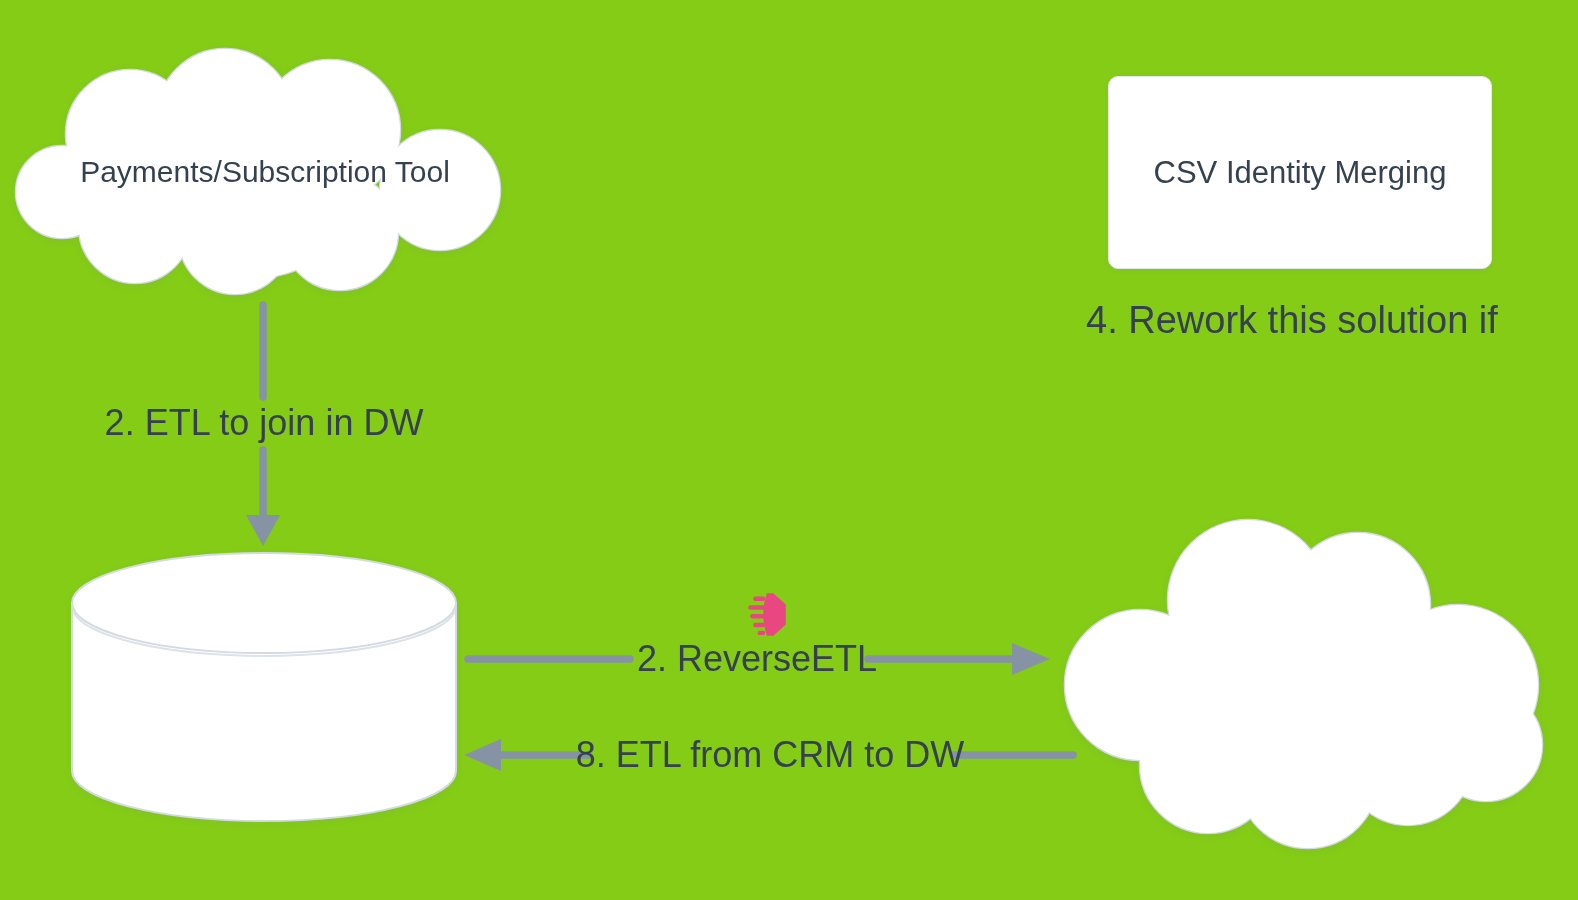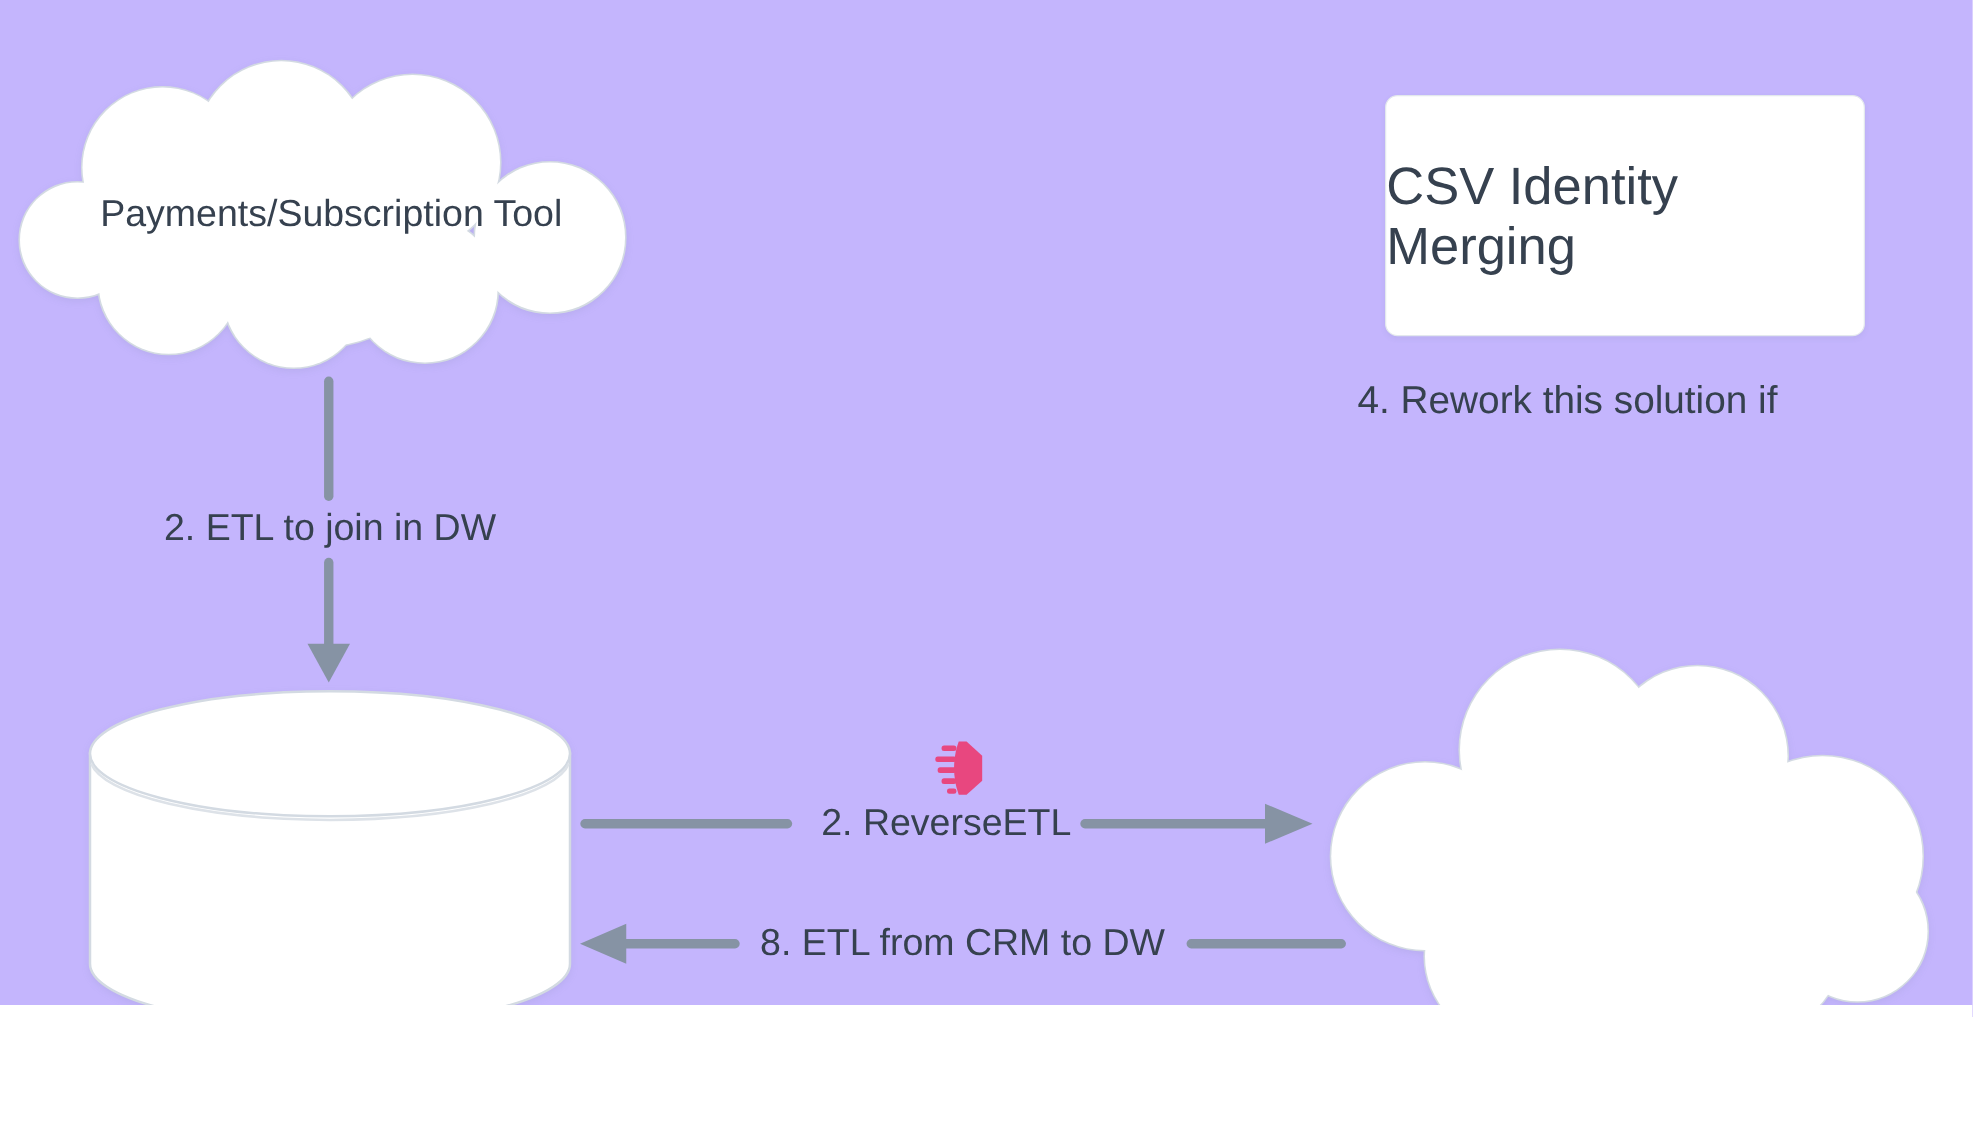--- a/index.html
+++ b/index.html
@@ -1,57 +1,57 @@
 <!DOCTYPE html>
 <html><head>
 <meta charset="utf-8">
 <style>
   html,body{margin:0;padding:0;}
   .canvas{
     position:relative;
-    width:1578px;height:804px;
-    background:#c4b5fd;
+    width:1578px;height:900px;
+    background:#84cc16;
     font-family:"Liberation Sans", sans-serif;
     color:#36414f;
     overflow:hidden;
   }
   .abs{position:absolute;}
   .node-label{
     position:absolute;
     transform:translate(-50%,-50%);
     font-size:30px;
     font-weight:500;
     color:#36414f;
     white-space:nowrap;
     text-align:center;
   }
   .edge-label{
     position:absolute;
     transform:translate(-50%,-50%);
-    font-size:30px;
+    font-size:36px;
     font-weight:500;
     color:#36414f;
     white-space:nowrap;
   }
   .cyl-label{line-height:47px;}
   .shape{filter:drop-shadow(0 2px 3px rgba(110,125,145,0.12));}
   .csv-box{
     position:absolute;
     left:1108px;top:76px;width:382px;height:191px;
     background:#ffffff;
     border:1px solid #e3e8ed;
     border-radius:10px;
     box-shadow:0 2px 4px rgba(110,125,145,0.10);
     display:flex;align-items:center;justify-content:center;
   }
-  .csv-box .label{font-size:42px;font-weight:500;color:#36414f;}
+  .csv-box .label{font-size:31px;font-weight:500;color:#36414f;}
   .note{
     position:absolute;
     left:1086px;top:296px;
-    font-size:31px;font-weight:500;
+    font-size:38px;font-weight:500;
     color:#36414f;
     line-height:48px;
     white-space:nowrap;
   }
   svg{display:block;}
 </style>
 </head>
 <body>
 
 <div class="canvas">

